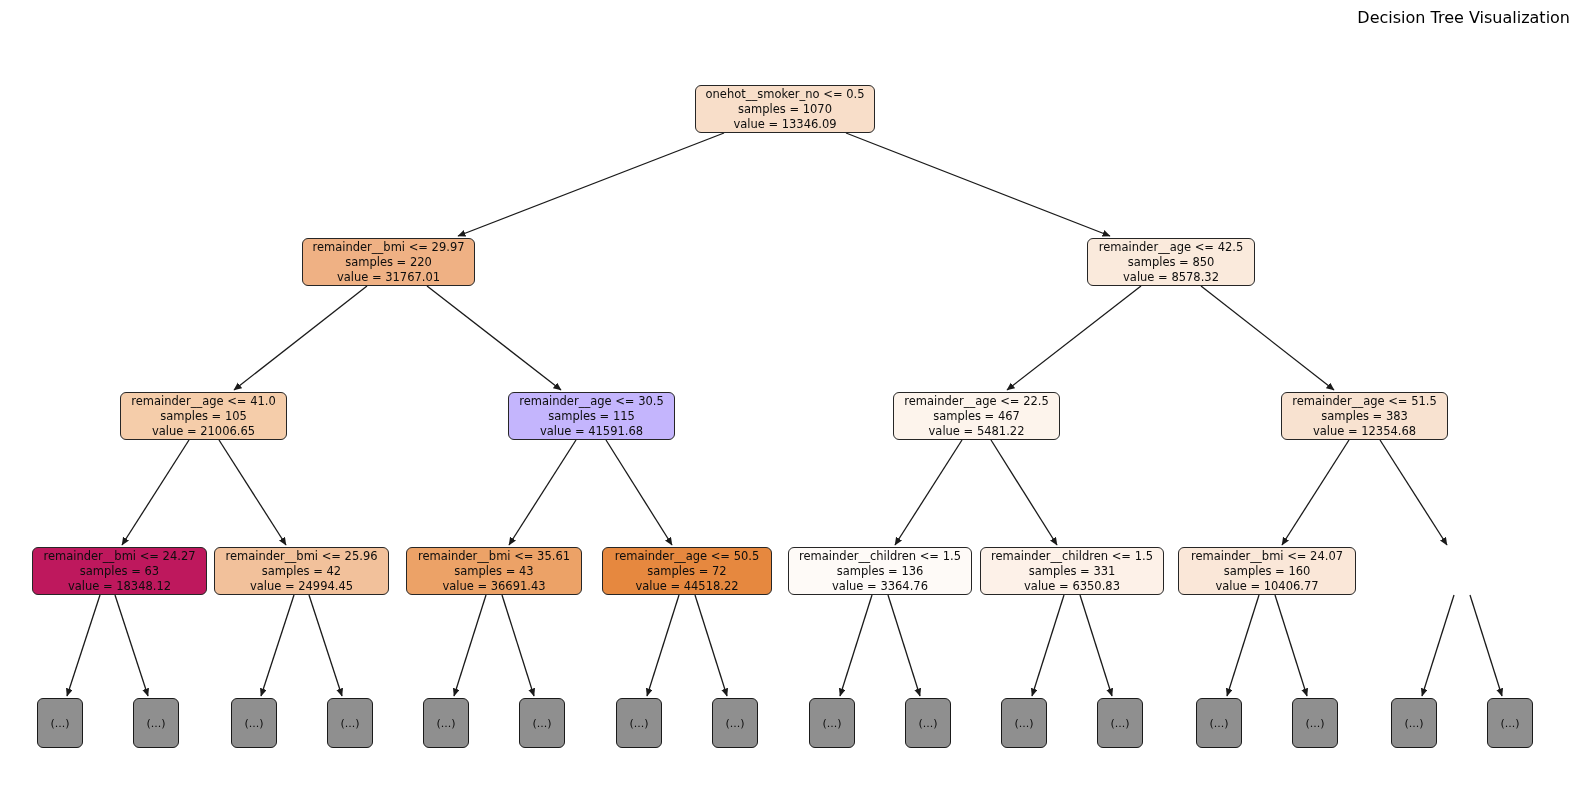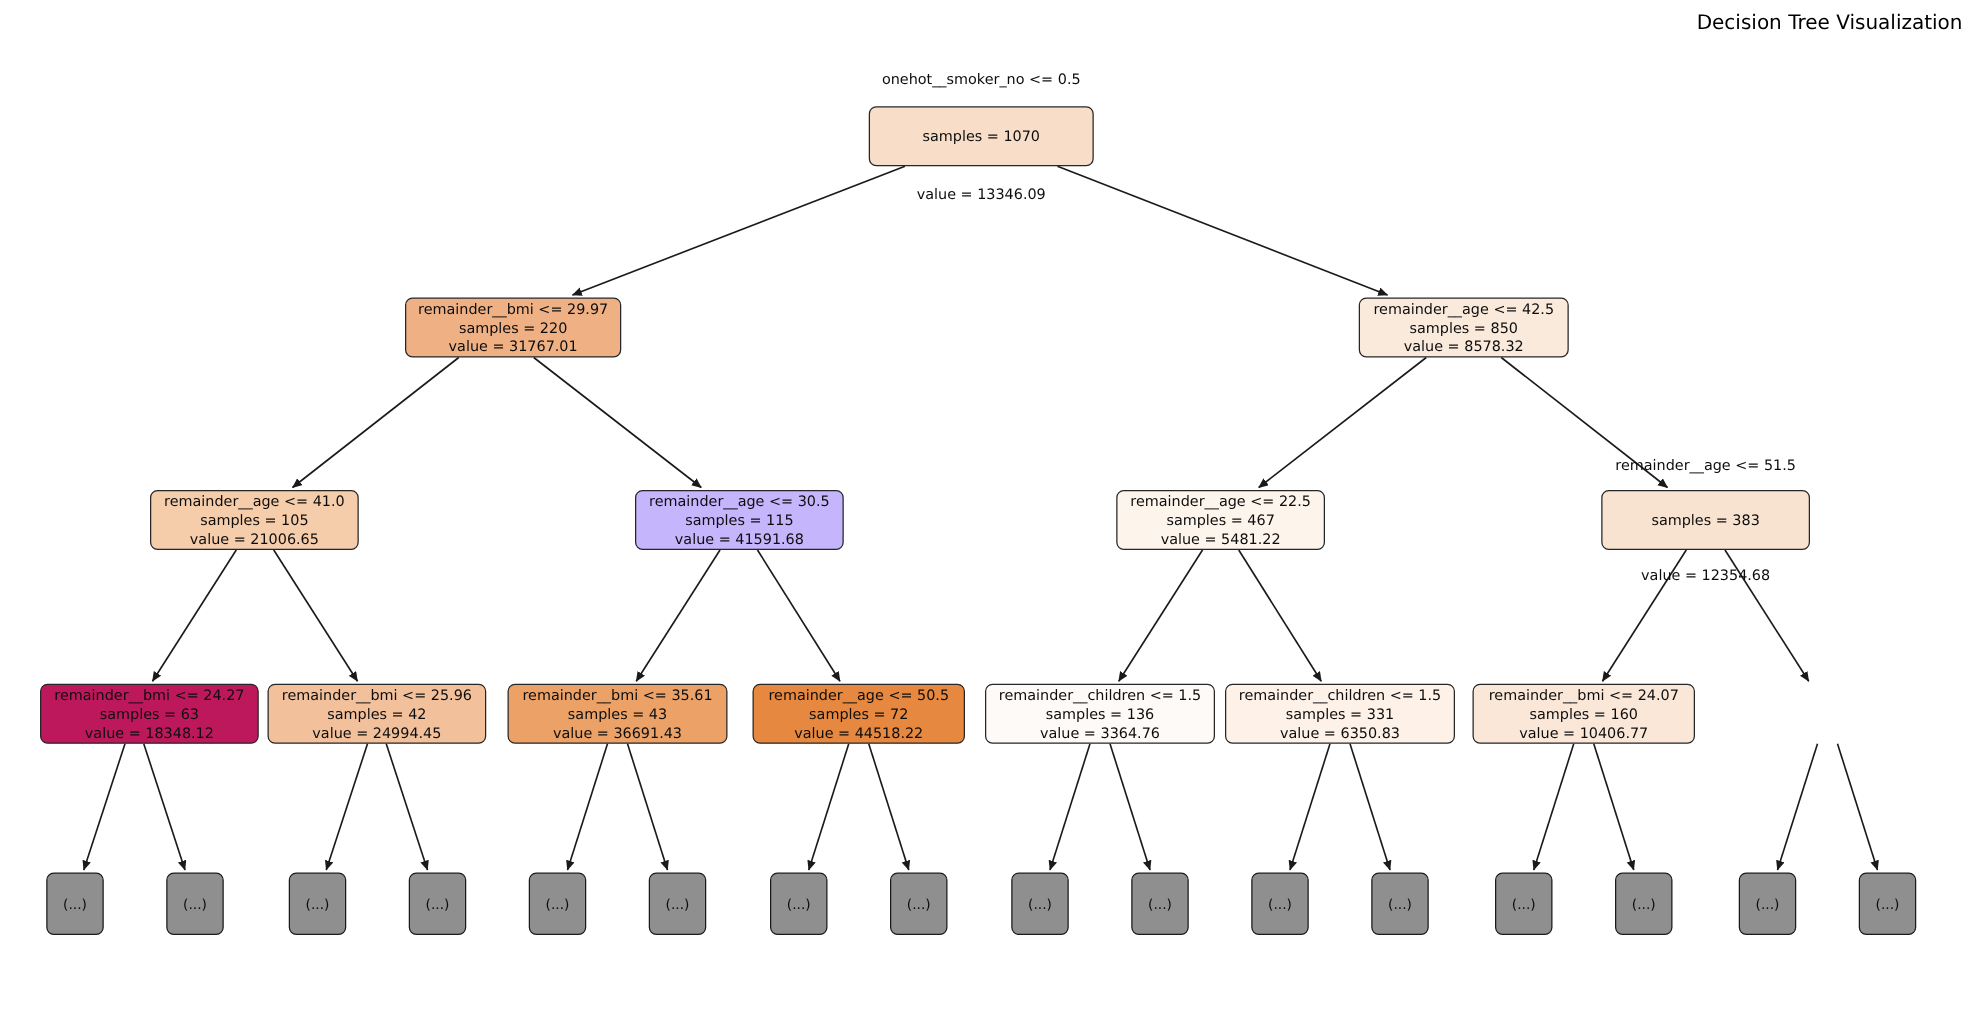--- a/index.html
+++ b/index.html
@@ -92,27 +92,27 @@
     <line x1="872" y1="595" x2="840" y2="696" marker-end="url(#arrow)"></line>
     <line x1="888" y1="595" x2="920" y2="696" marker-end="url(#arrow)"></line>
     <line x1="1064" y1="595" x2="1032" y2="696" marker-end="url(#arrow)"></line>
     <line x1="1080" y1="595" x2="1112" y2="696" marker-end="url(#arrow)"></line>
     <line x1="1259" y1="595" x2="1227" y2="696" marker-end="url(#arrow)"></line>
     <line x1="1275" y1="595" x2="1307" y2="696" marker-end="url(#arrow)"></line>
     <line x1="1454" y1="595" x2="1422" y2="696" marker-end="url(#arrow)"></line>
     <line x1="1470" y1="595" x2="1502" y2="696" marker-end="url(#arrow)"></line>
   </svg>
 
-  <div class="node" style="left: 695px; top: 85px; width: 180px; height: 48px; background-color: rgb(248, 222, 201); gap: 31px;">
+  <div class="node" style="left: 695px; top: 85px; width: 180px; height: 48px; background-color: rgb(248, 222, 201);">
     <span>onehot__smoker_no &lt;= 0.5</span>
     <span>samples = 1070</span>
     <span>value = 13346.09</span>
   </div>
 
-  <div class="node" style="left: 324px; top: 238px; width: 173px; height: 48px; background-color: rgb(239, 177, 132); align-items: center;">
+  <div class="node" style="left: 302px; top: 238px; width: 173px; height: 48px; background-color: rgb(239, 177, 132); align-items: center;">
     <span>remainder__bmi &lt;= 29.97</span>
     <span>samples = 220</span>
     <span>value = 31767.01</span>
   </div>
   <div class="node" style="left: 1087px; top: 238px; width: 168px; height: 48px; background-color: rgb(250, 234, 220);">
     <span>remainder__age &lt;= 42.5</span>
     <span>samples = 850</span>
     <span>value = 8578.32</span>
   </div>
 
@@ -124,21 +124,21 @@
   <div class="node" style="left: 508px; top: 392px; width: 167px; height: 48px; background-color: #c4b5fd;">
     <span>remainder__age &lt;= 30.5</span>
     <span>samples = 115</span>
     <span>value = 41591.68</span>
   </div>
   <div class="node" style="left: 893px; top: 392px; width: 167px; height: 48px; background-color: rgb(253, 244, 236);">
     <span>remainder__age &lt;= 22.5</span>
     <span>samples = 467</span>
     <span>value = 5481.22</span>
   </div>
-  <div class="node" style="left: 1281px; top: 392px; width: 167px; height: 48px; background-color: rgb(248, 226, 208); gap: 29px;">
+  <div class="node" style="left: 1281px; top: 392px; width: 167px; height: 48px; background-color: rgb(248, 226, 208);">
     <span>remainder__age &lt;= 51.5</span>
     <span>samples = 383</span>
     <span>value = 12354.68</span>
   </div>
 
   <div class="node" style="left: 32px; top: 547px; width: 175px; height: 48px; background-color: #be185d;">
     <span>remainder__bmi &lt;= 24.27</span>
     <span>samples = 63</span>
     <span>value = 18348.12</span>
   </div>

